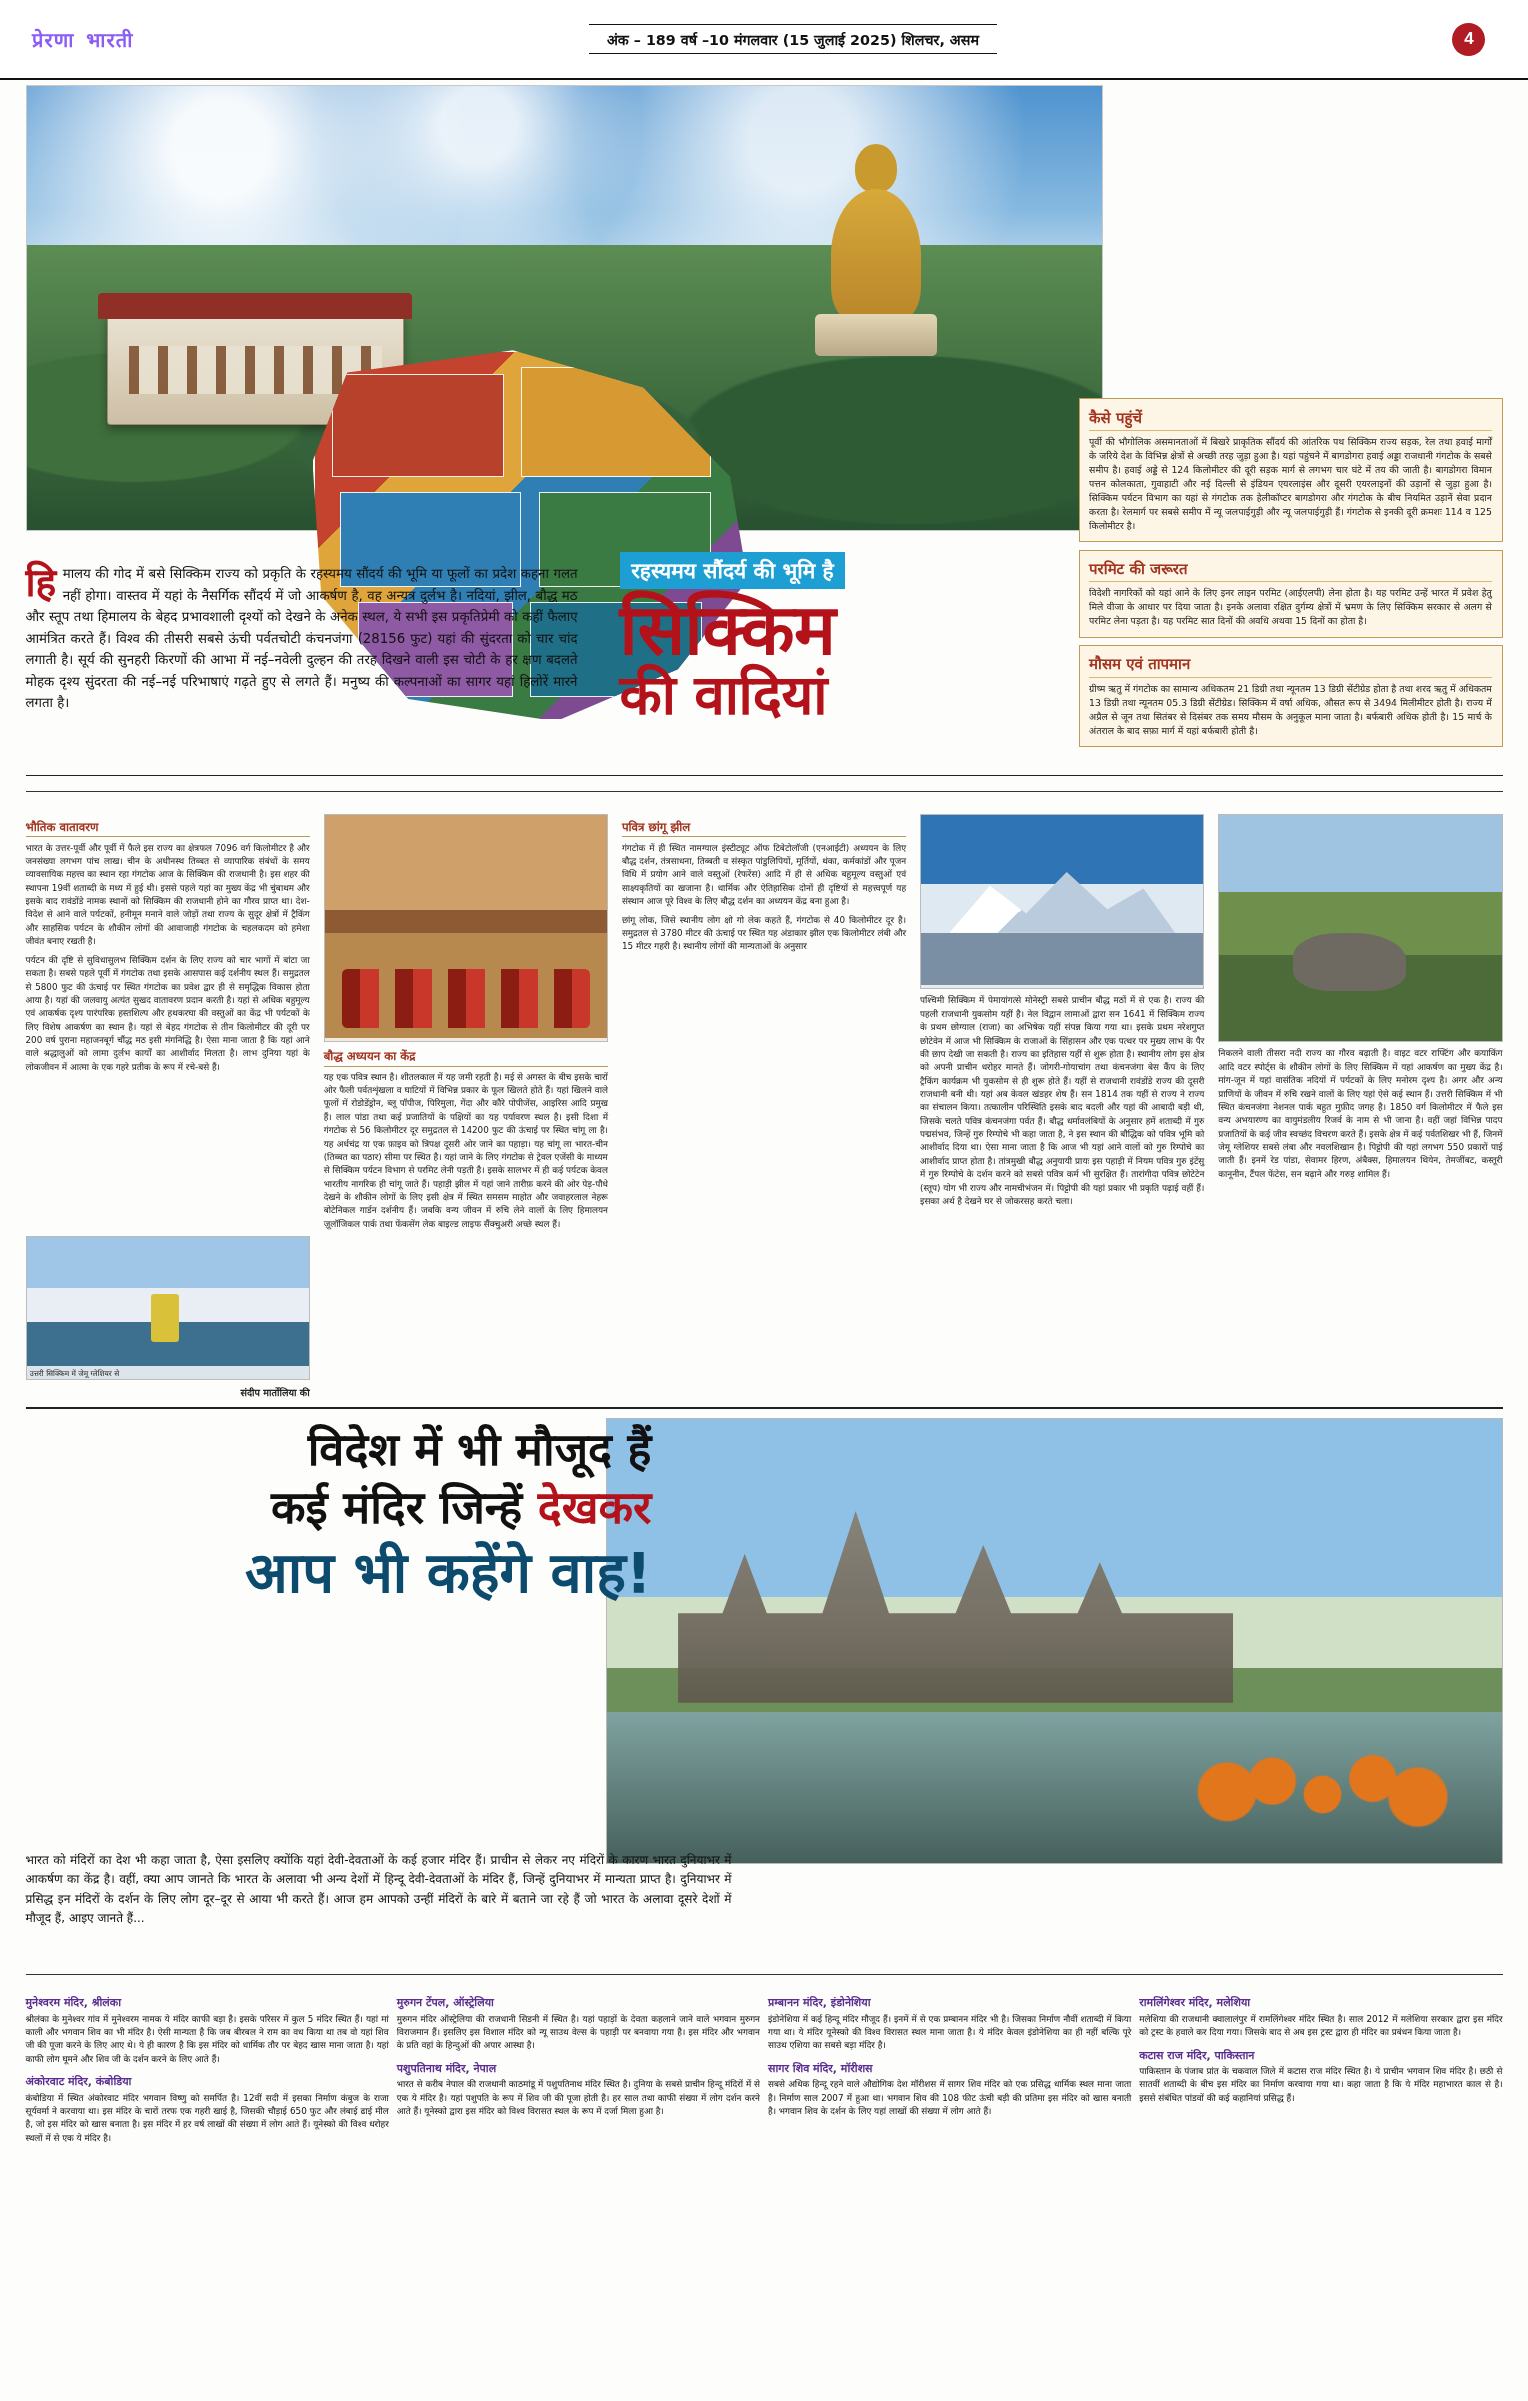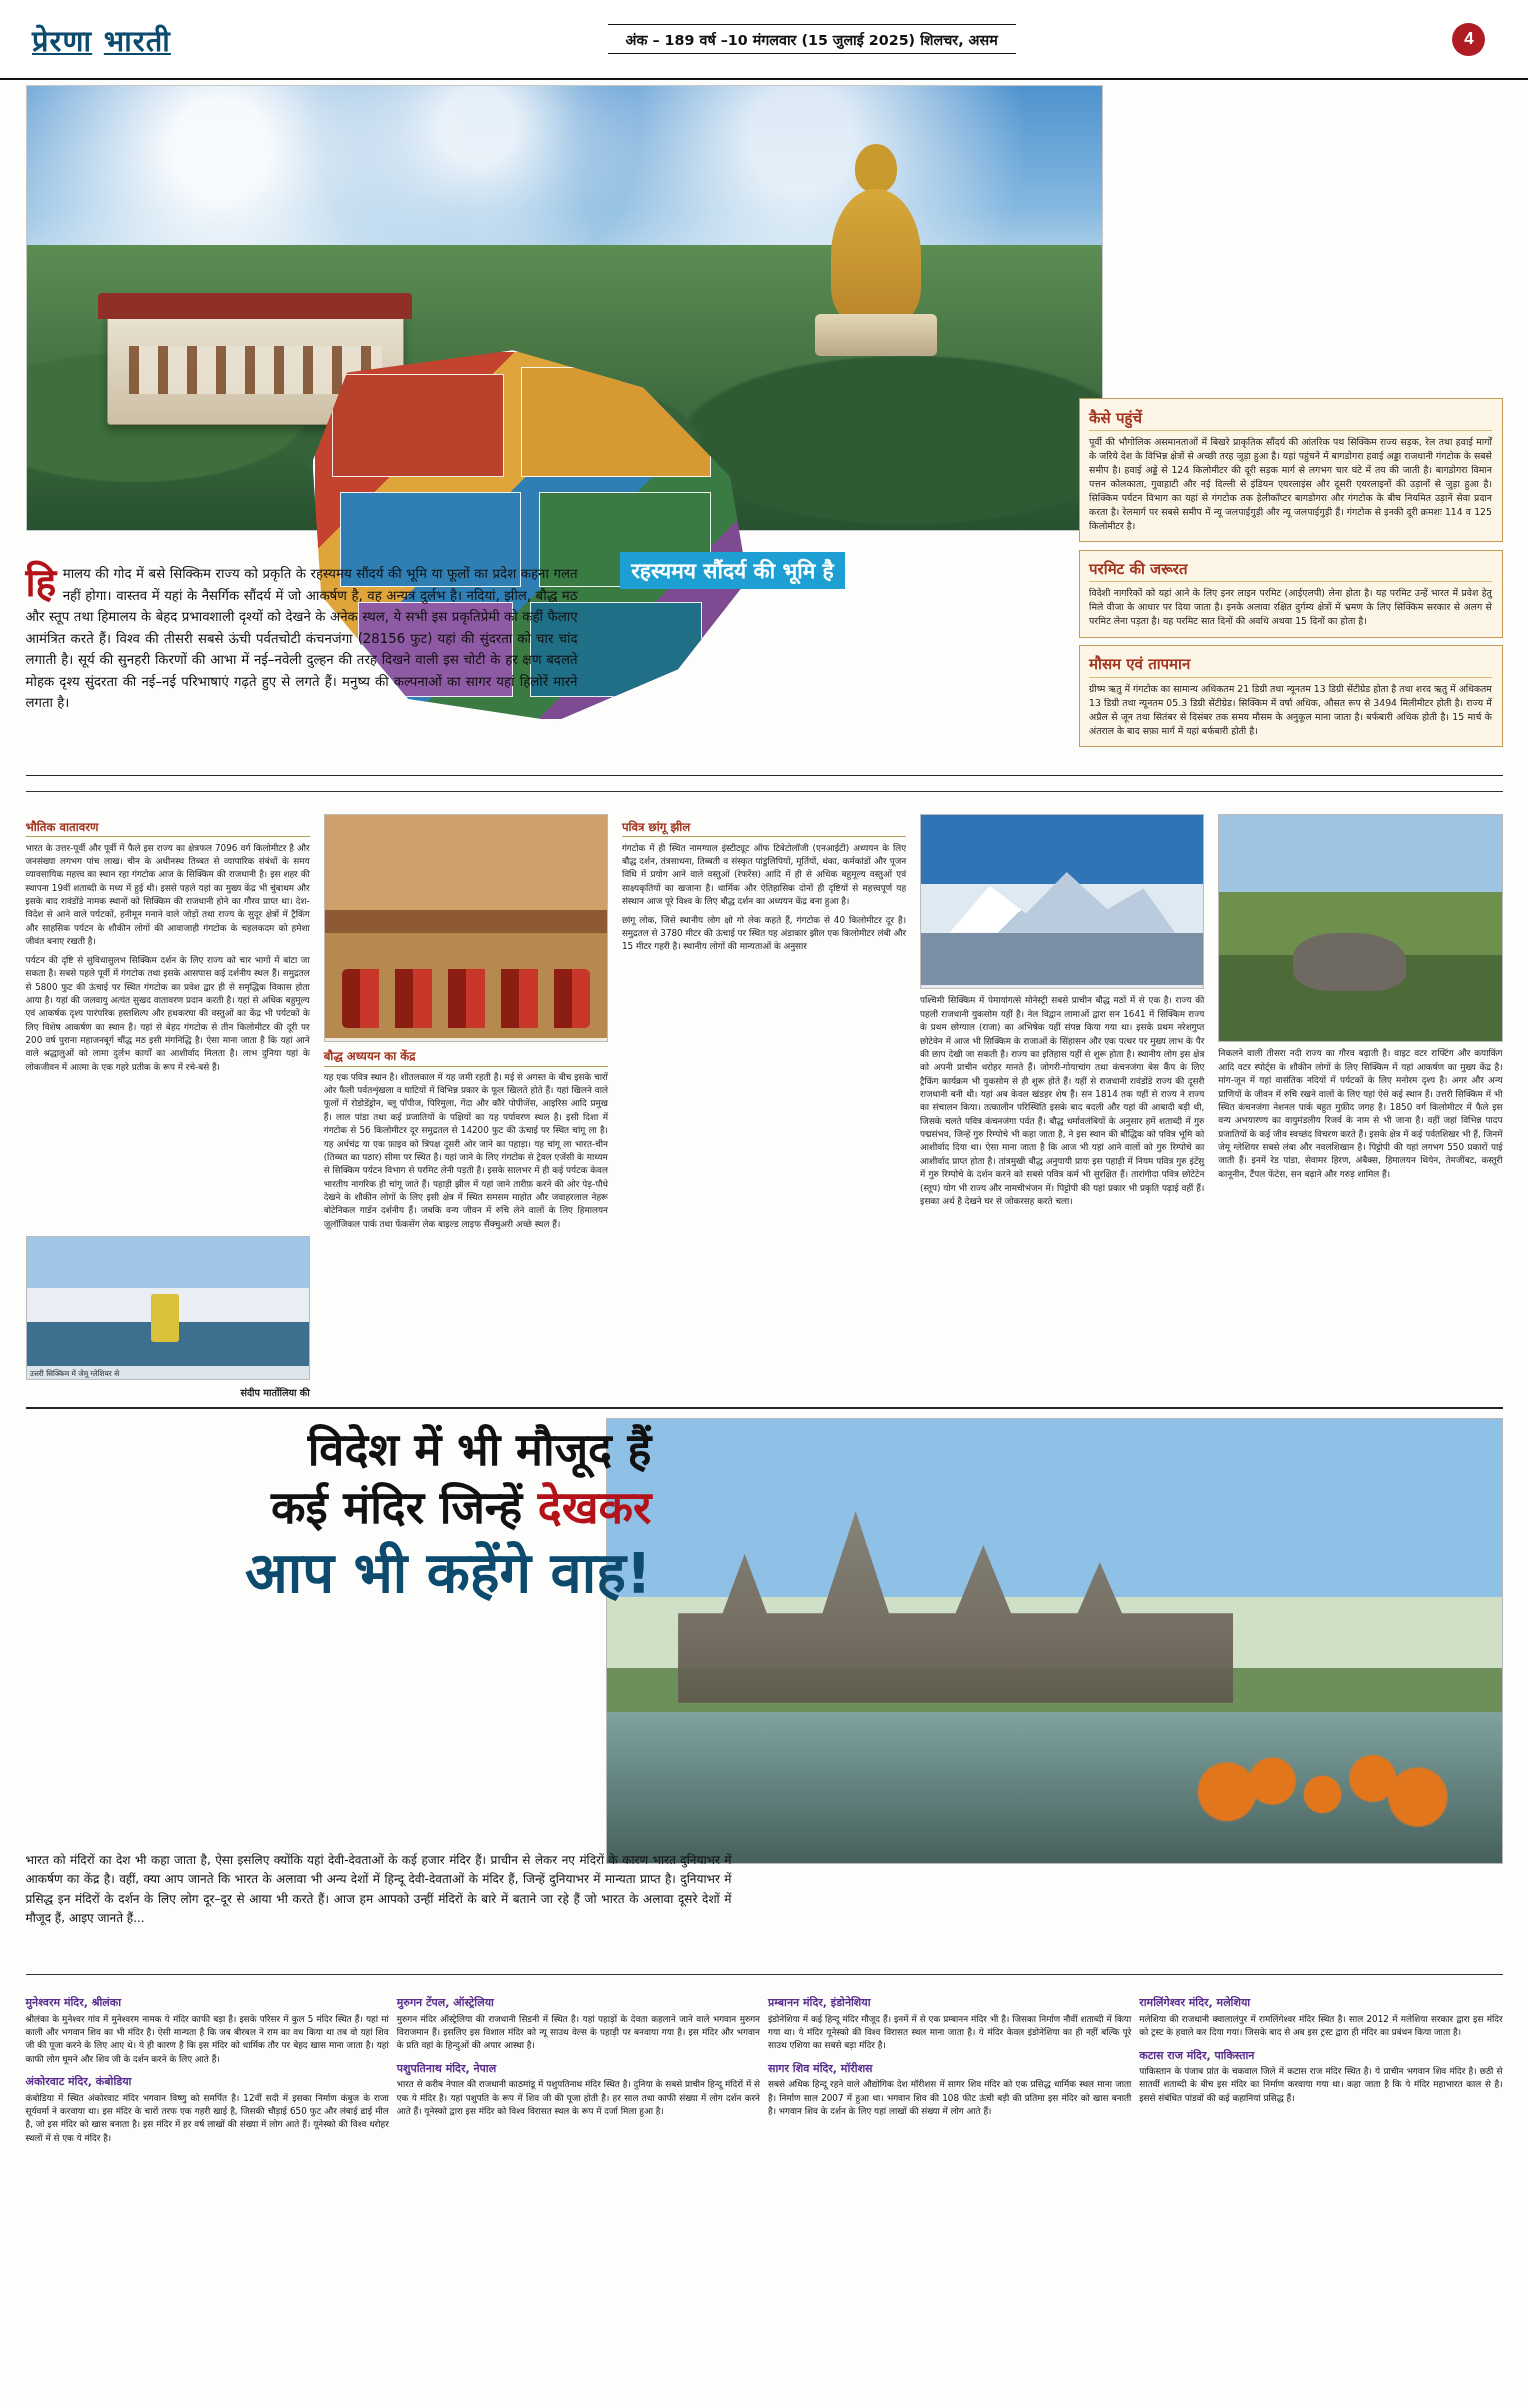--- a/index.html
+++ b/index.html
@@ -25,26 +25,25 @@
     height:80px;
     border-bottom:2.1px solid #111;
     display:flex;
     align-items:center;
     padding:0 32px;
     position:relative;
     background:#fff;
   }
   .masthead-logo {
     font-family:"DejaVu Sans", sans-serif;
-    font-size:29px;
+    font-size:20px;
     font-weight:bold;
     letter-spacing:1.1px;
-    color:#0c4a6e;
+    color:#8b5cf6;
     white-space:nowrap;
-    text-decoration:underline;
   }
   .masthead-logo .word2 { margin-left:11.7px; }
   .masthead-center {
     flex:1;
     display:flex;
     justify-content:center;
     align-items:center;
   }
   .issue-line {
     font-family:"DejaVu Sans", sans-serif;
@@ -462,20 +461,24 @@
         <p>विदेशी नागरिकों को यहां आने के लिए इनर लाइन परमिट (आईएलपी) लेना होता है। यह परमिट उन्हें भारत में प्रवेश हेतु मिले वीजा के आधार पर दिया जाता है। इनके अलावा रक्षित दुर्गम्य क्षेत्रों में भ्रमण के लिए सिक्किम सरकार से अलग से परमिट लेना पड़ता है। यह परमिट सात दिनों की अवधि अथवा 15 दिनों का होता है।</p>
       </div>
       <div class="sidebox-card">
         <h3>मौसम एवं तापमान</h3>
         <p>ग्रीष्म ऋतु में गंगटोक का सामान्य अधिकतम 21 डिग्री तथा न्यूनतम 13 डिग्री सेंटीग्रेड होता है तथा शरद ऋतु में अधिकतम 13 डिग्री तथा न्यूनतम 05.3 डिग्री सेंटीग्रेड। सिक्किम में वर्षा अधिक, औसत रूप से 3494 मिलीमीटर होती है। राज्य में अप्रैल से जून तथा सितंबर से दिसंबर तक समय मौसम के अनुकूल माना जाता है। बर्फबारी अधिक होती है। 15 मार्च के अंतराल के बाद सफ़ा मार्ग में यहां बर्फबारी होती है।</p>
       </div>
     </div>
 
     <div class="headline-block">
       <div class="kicker">रहस्यमय सौंदर्य की भूमि है</div>
+      <div class="big-headline">
+        <span>सिक्किम</span>
+        <span class="l2">की वादियां</span>
+      </div>
     </div>
 
     <div class="intro-text">
       <span class="dropcap">हि</span><span>मालय की गोद में बसे सिक्किम राज्य को प्रकृति के रहस्यमय सौंदर्य की भूमि या फूलों का प्रदेश कहना गलत नहीं होगा। वास्तव में यहां के नैसर्गिक सौंदर्य में जो आकर्षण है, वह अन्यत्र दुर्लभ है। नदियां, झील, बौद्ध मठ और स्तूप तथा हिमालय के बेहद प्रभावशाली दृश्यों को देखने के अनेक स्थल, ये सभी इस प्रकृतिप्रेमी को कहीं फैलाए आमंत्रित करते हैं। विश्व की तीसरी सबसे ऊंची पर्वतचोटी कंचनजंगा (28156 फुट) यहां की सुंदरता को चार चांद लगाती है। सूर्य की सुनहरी किरणों की आभा में नई–नवेली दुल्हन की तरह दिखने वाली इस चोटी के हर क्षण बदलते मोहक दृश्य सुंदरता की नई–नई परिभाषाएं गढ़ते हुए से लगते हैं। मनुष्य की कल्पनाओं का सागर यहां हिलोरें मारने लगता है।</span>
     </div>
   </div>
 
   <div class="article-body">
     <div class="colgrid">
 

